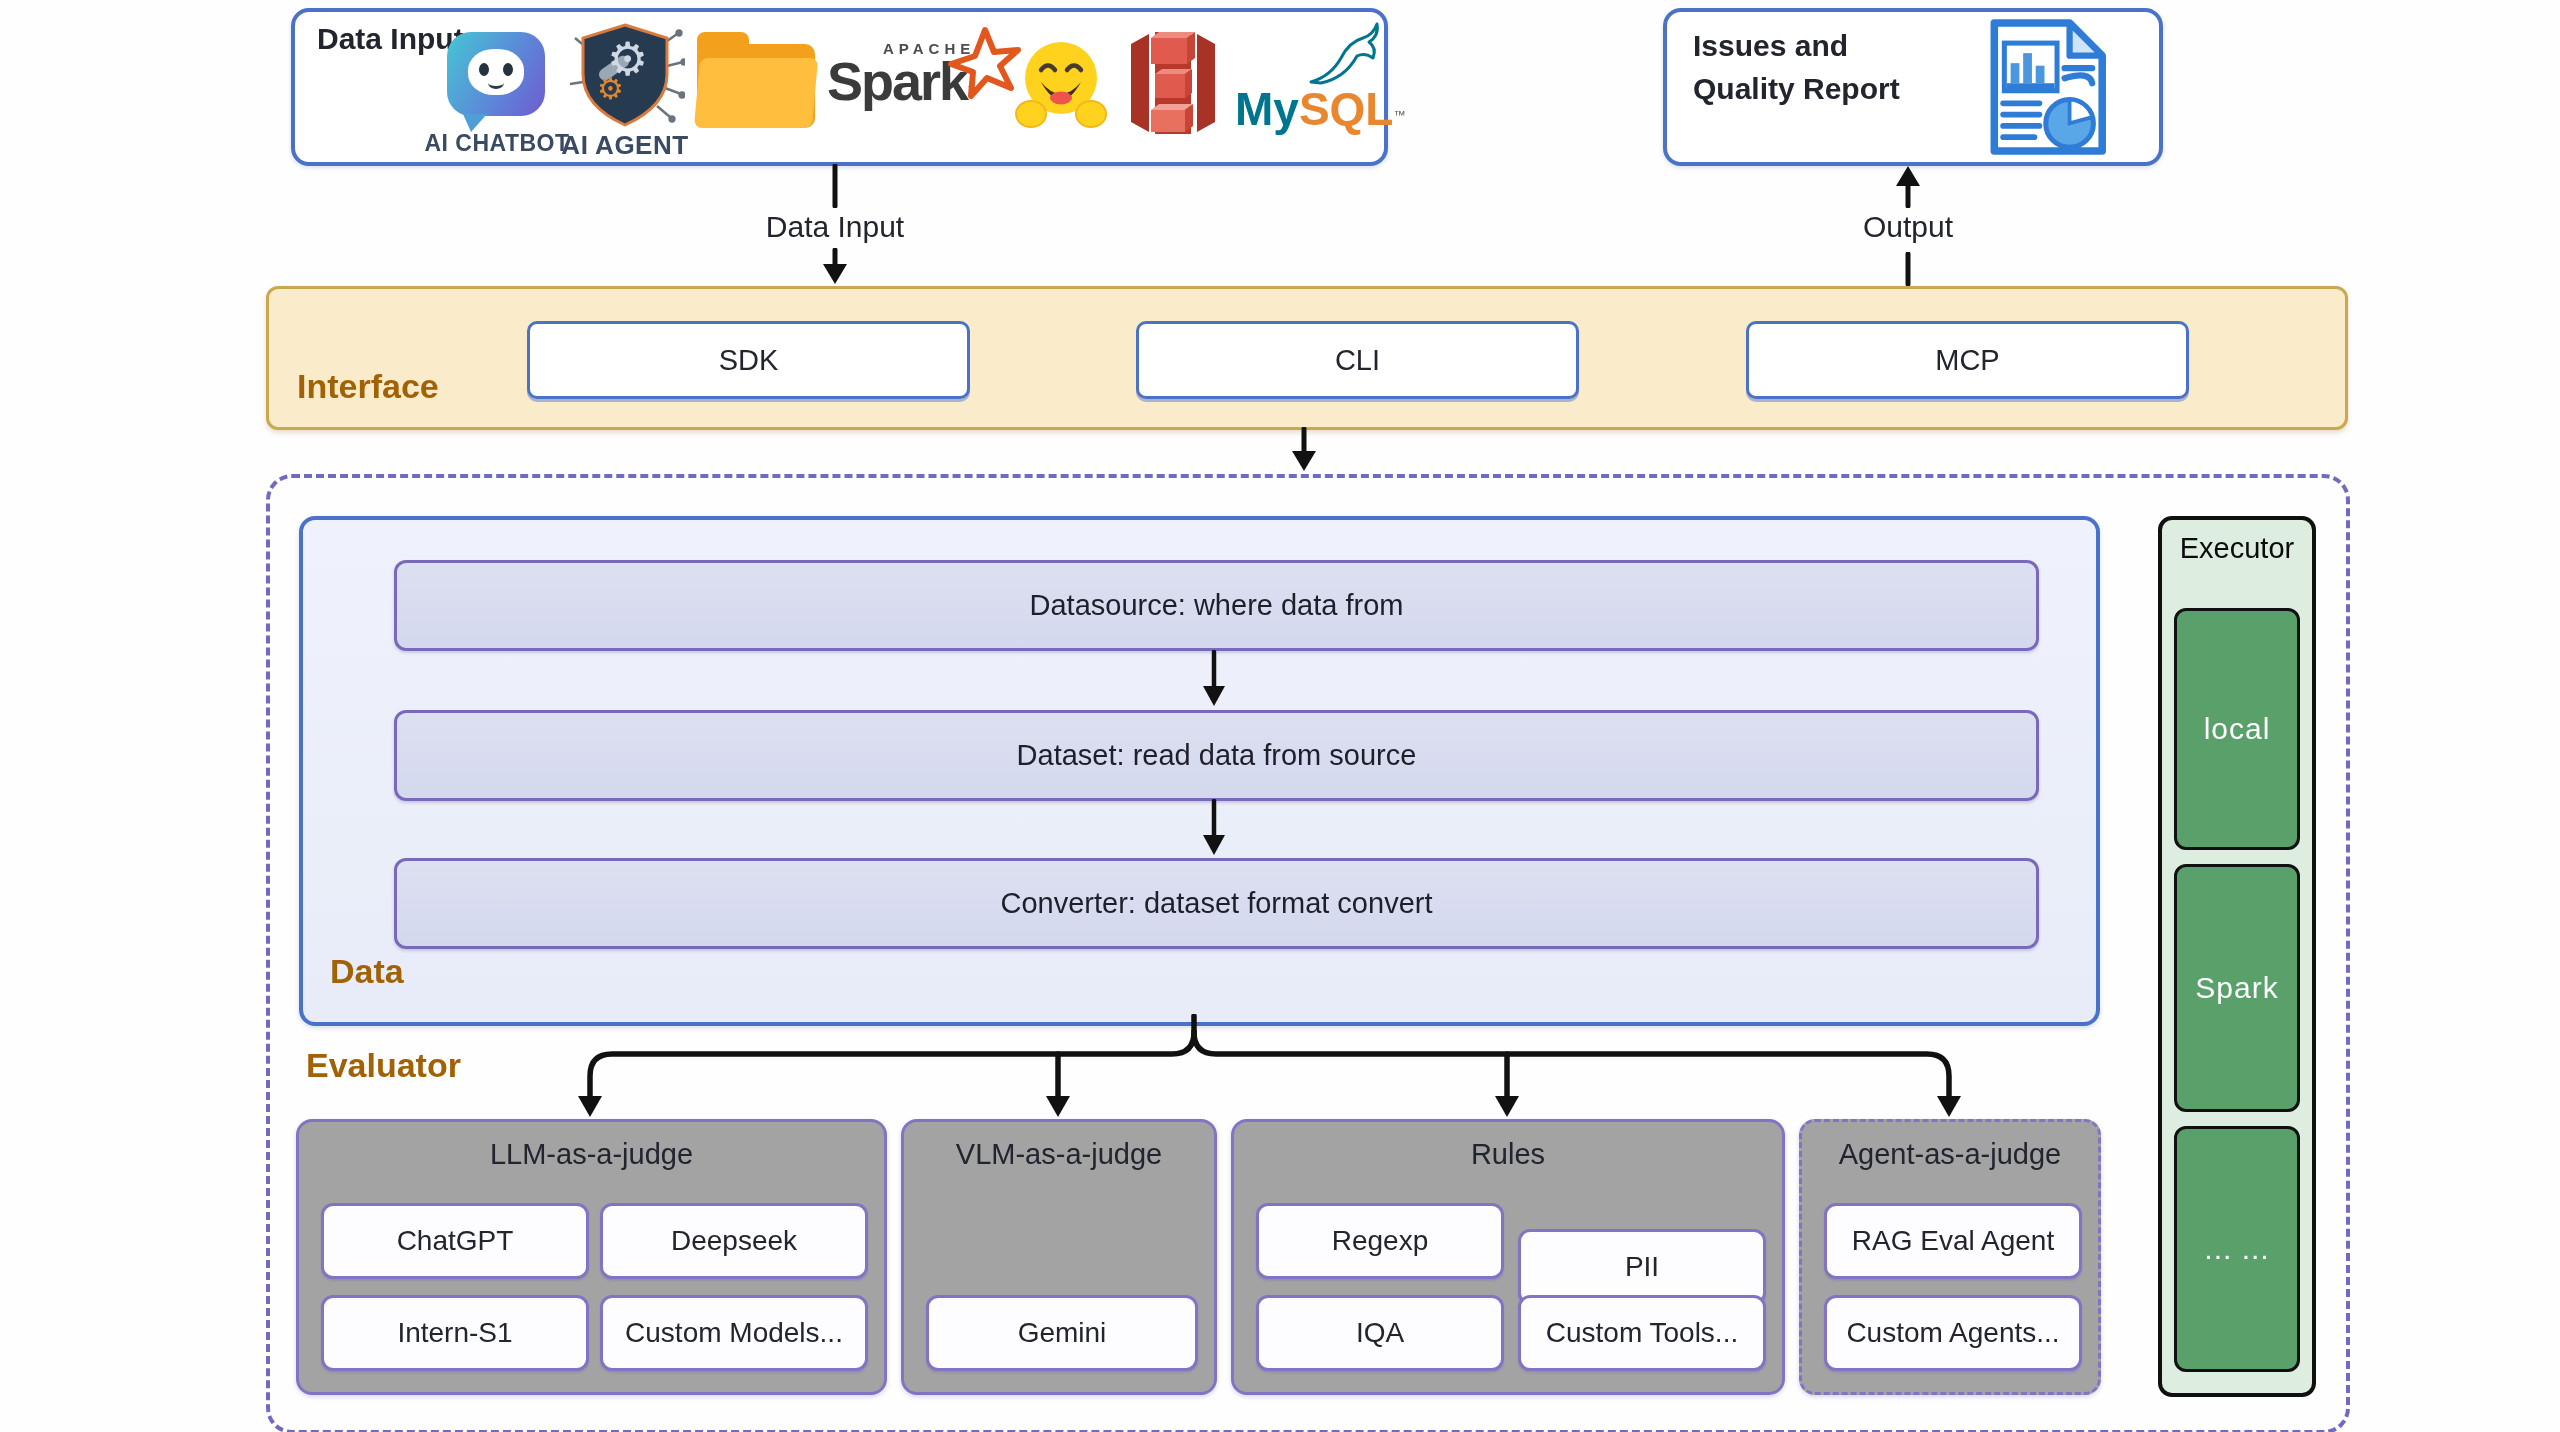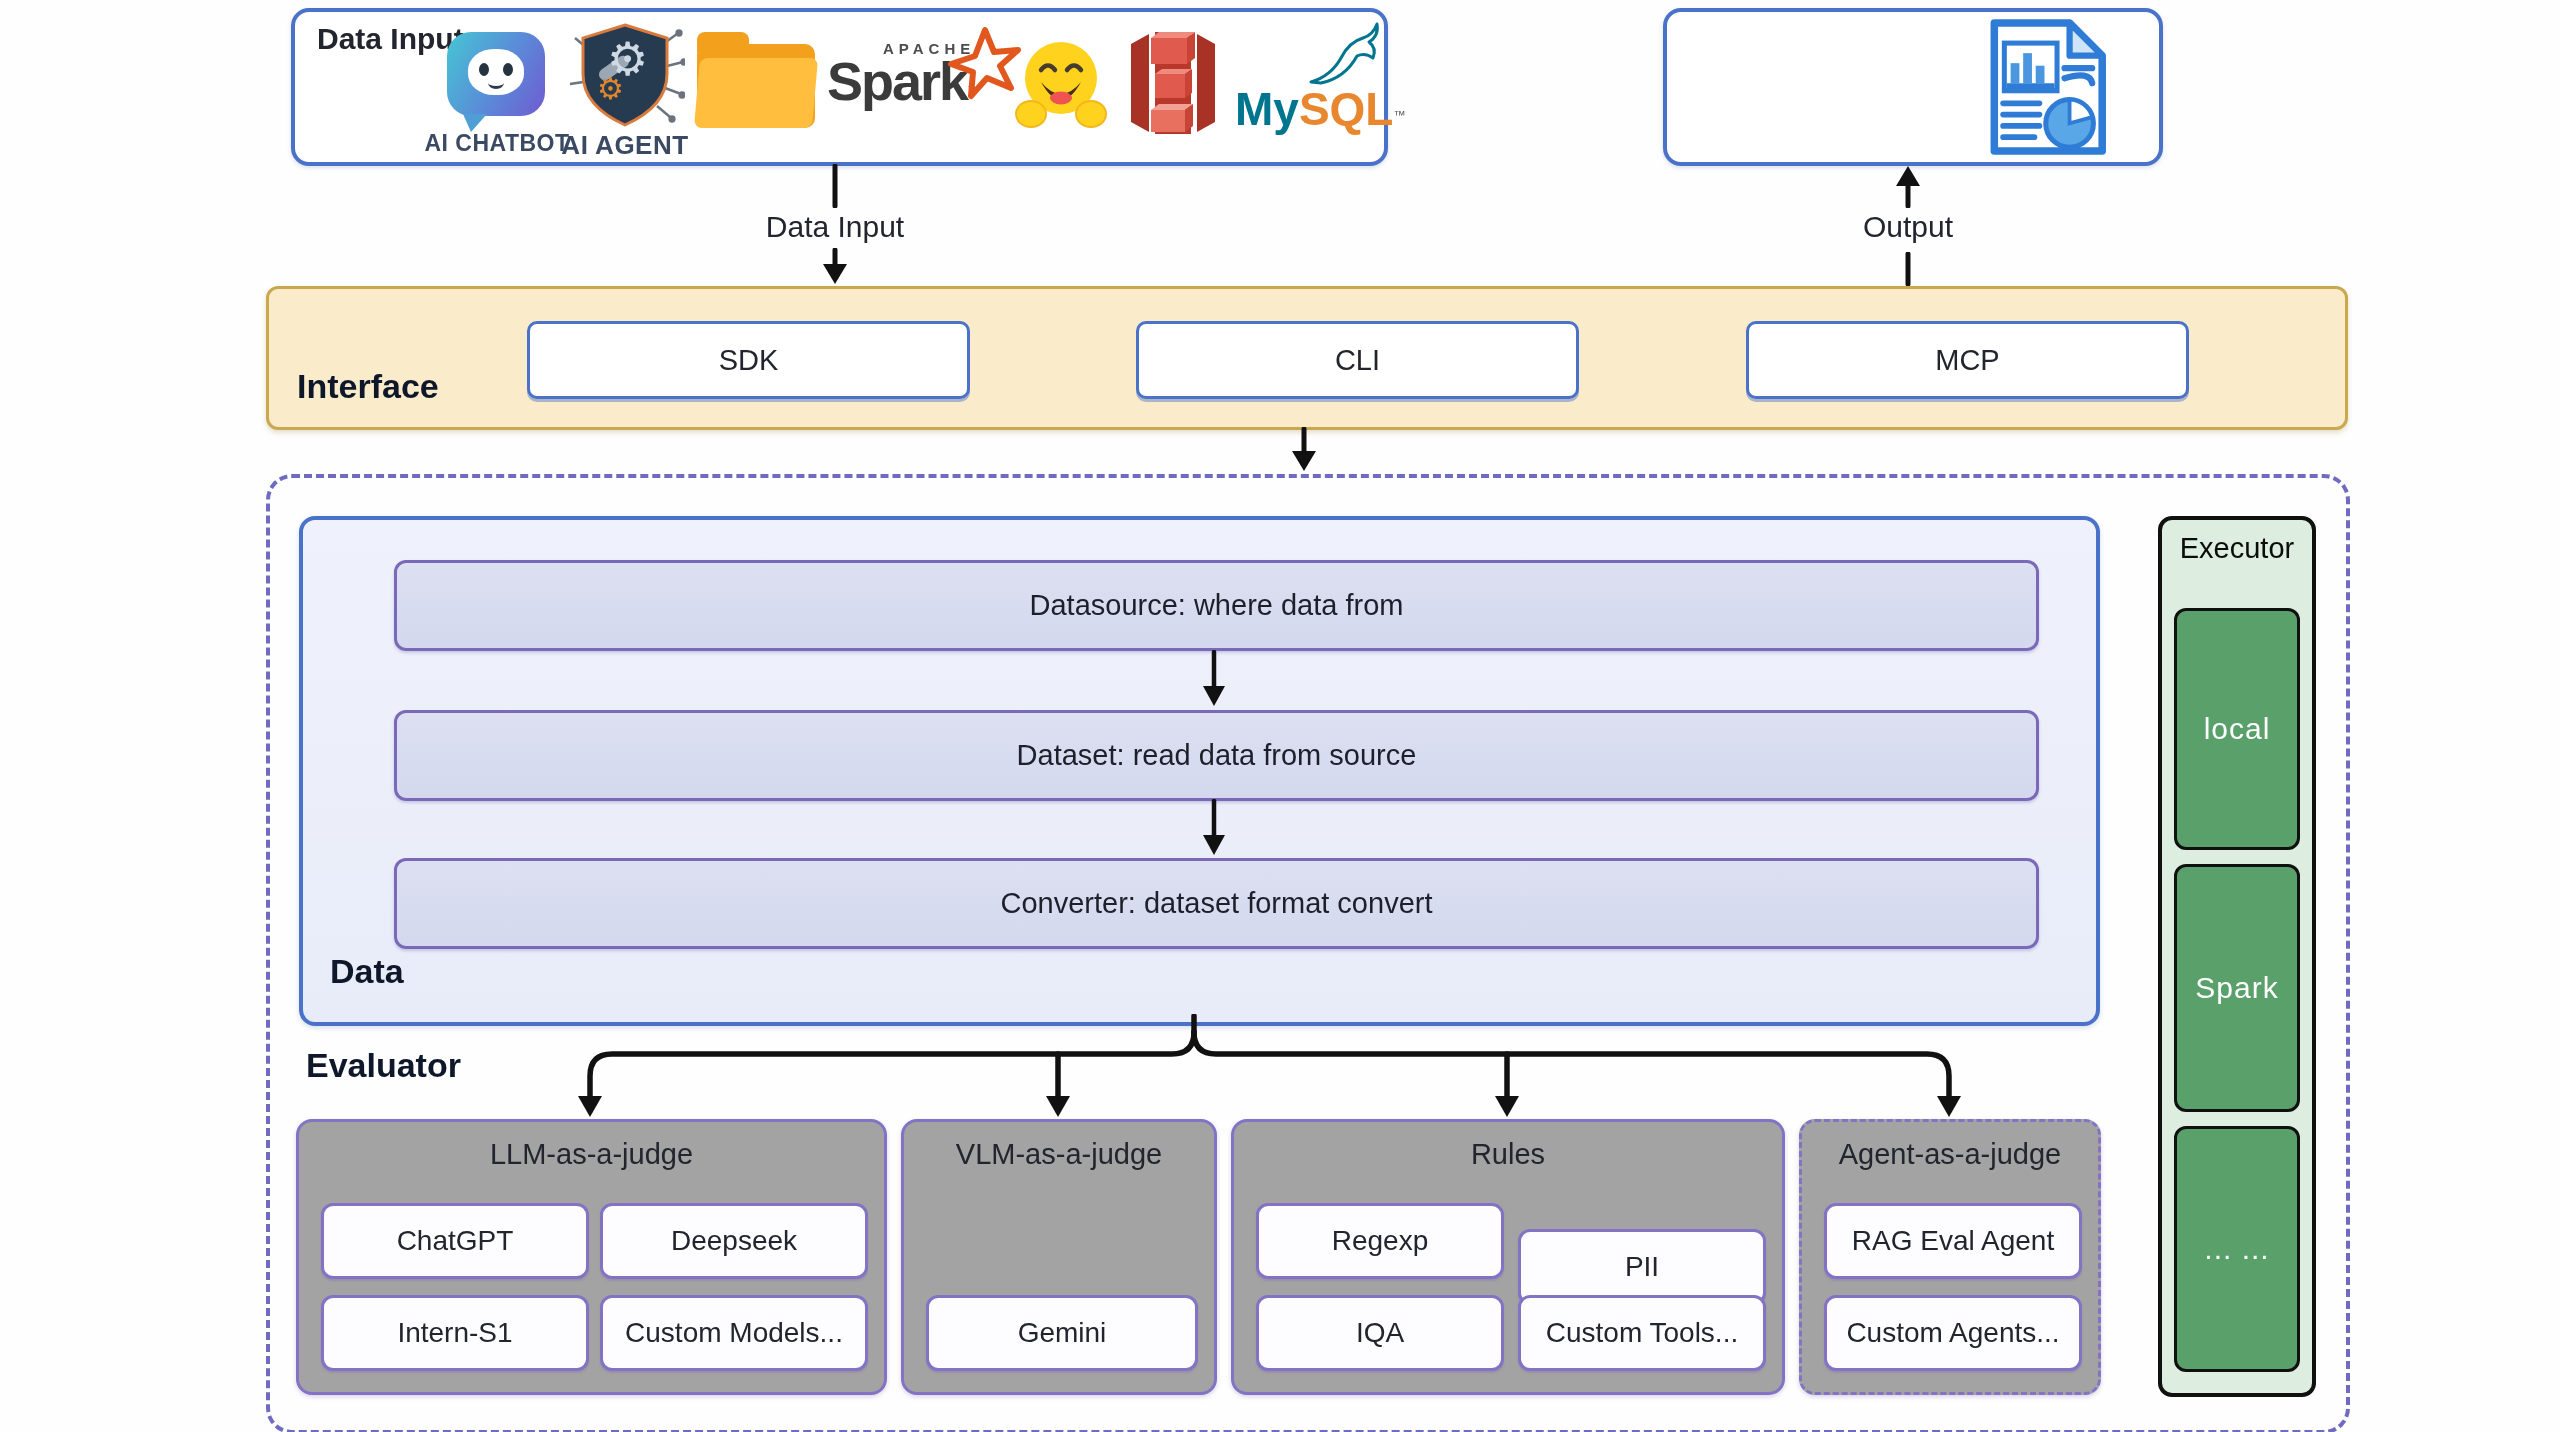--- a/index.html
+++ b/index.html
@@ -8,21 +8,21 @@
     font-family:"Liberation Sans", sans-serif;color:#1e1e28;overflow:hidden;
   }
   .abs{position:absolute;}
   
   .blue-box{border:4px solid #4b72c9;border-radius:18px;background:#ffffff;box-shadow:0 2px 4px rgba(60,90,160,.18);}
   .box-label{font-size:30px;font-weight:600;color:#22242e;}
   .icon-label{font-size:23px;font-weight:800;color:#3b4a63;letter-spacing:.5px;text-align:center;}
   
   .iface{background:#faecca;border:3px solid #c9a850;border-radius:12px;box-shadow:0 3px 5px rgba(160,130,60,.25);}
   .iface-item{background:#ffffff;border:3px solid #4b72c9;border-radius:10px;display:flex;align-items:center;justify-content:center;font-size:29px;color:#22242e;box-shadow:0 3px 0 rgba(75,114,201,.45);}
-  .sec-label{font-size:34px;font-weight:600;color:#0f172a;}
+  .sec-label{font-size:34px;font-weight:600;color:#a16207;}
   
   .outer-dash{border:4px dashed #6f6bc0;border-radius:26px;background:transparent;}
   
   .data-box{background:linear-gradient(180deg,#eff2fc,#e8ecf8);border:4px solid #4b72c9;border-radius:16px;box-shadow:0 2px 5px rgba(60,90,160,.2);}
   .data-row{background:linear-gradient(180deg,#dde0f1,#d4d8ee);border:3px solid #7a68b8;border-radius:12px;display:flex;align-items:center;justify-content:center;font-size:29px;color:#1d1f2a;box-shadow:0 2px 3px rgba(90,80,160,.25);}
   
   .judge{background:#a3a3a3;border:3px solid #8273c4;border-radius:16px;box-shadow:0 2px 4px rgba(110,90,180,.25);}
   .judge.dashed{border-style:dashed;}
   .judge-title{position:absolute;left:0;right:0;top:16px;text-align:center;font-size:29px;color:#22242e;}
   .jitem{position:absolute;height:70px;background:#fdfdff;border:3px solid #8273c4;border-radius:12px;display:flex;align-items:center;justify-content:center;font-size:28px;color:#22242e;box-shadow:0 2px 2px rgba(110,90,180,.25);}
@@ -139,20 +139,24 @@
       <svg class="abs" style="left:72px;top:-6px;" width="76px" height="66" viewBox="0 0 76 66">
         <path d="M4,62 Q24,56 34,38 Q42,22 56,18 Q66,15 70,4 Q72,16 62,22 Q70,28 66,38 Q58,32 50,36 Q38,58 14,63 Z" fill="none" stroke="#00758f" stroke-width="3" stroke-linejoin="round"></path>
       </svg>
       <div class="abs" style="left:0px;top:56px;white-space:nowrap;">
         <span class="mysql-my">My</span><span class="mysql-sql">SQL</span><span class="tm">™</span>
       </div>
     </div>
   </div>
 
   <div class="abs blue-box" style="left:1663px;top:8px;width:492px;height:150px;">
+    <div class="abs box-label" style="left:26px;top:12px;line-height:43px;">
+      <div>Issues and</div>
+      <div>Quality Report</div>
+    </div>
     <div class="abs" style="left:316px;top:6px;width:128px;height:138px;">
       <svg width="128" height="138" viewBox="0 0 100 110">
         <path d="M8,4 H68 L94,30 V106 H8 Z" fill="#ffffff" stroke="#2e7cd6" stroke-width="6" stroke-linejoin="round"></path>
         <path d="M68,4 V30 H94 Z" fill="#cfe4f8" stroke="#2e7cd6" stroke-width="5" stroke-linejoin="round"></path>
         <rect x="16" y="20" width="42" height="38" fill="#ffffff" stroke="#2e7cd6" stroke-width="4"></rect>
         <rect x="21" y="36" width="7" height="16" fill="#4a97e0"></rect>
         <rect x="31" y="28" width="7" height="24" fill="#4a97e0"></rect>
         <rect x="41" y="38" width="7" height="14" fill="#4a97e0"></rect>
         <rect x="18" y="52" width="38" height="5" fill="#2e7cd6"></rect>
         <path d="M64,40 h22 M64,48 q20,-6 22,4" stroke="#2e7cd6" stroke-width="5" fill="none" stroke-linecap="round"></path>

